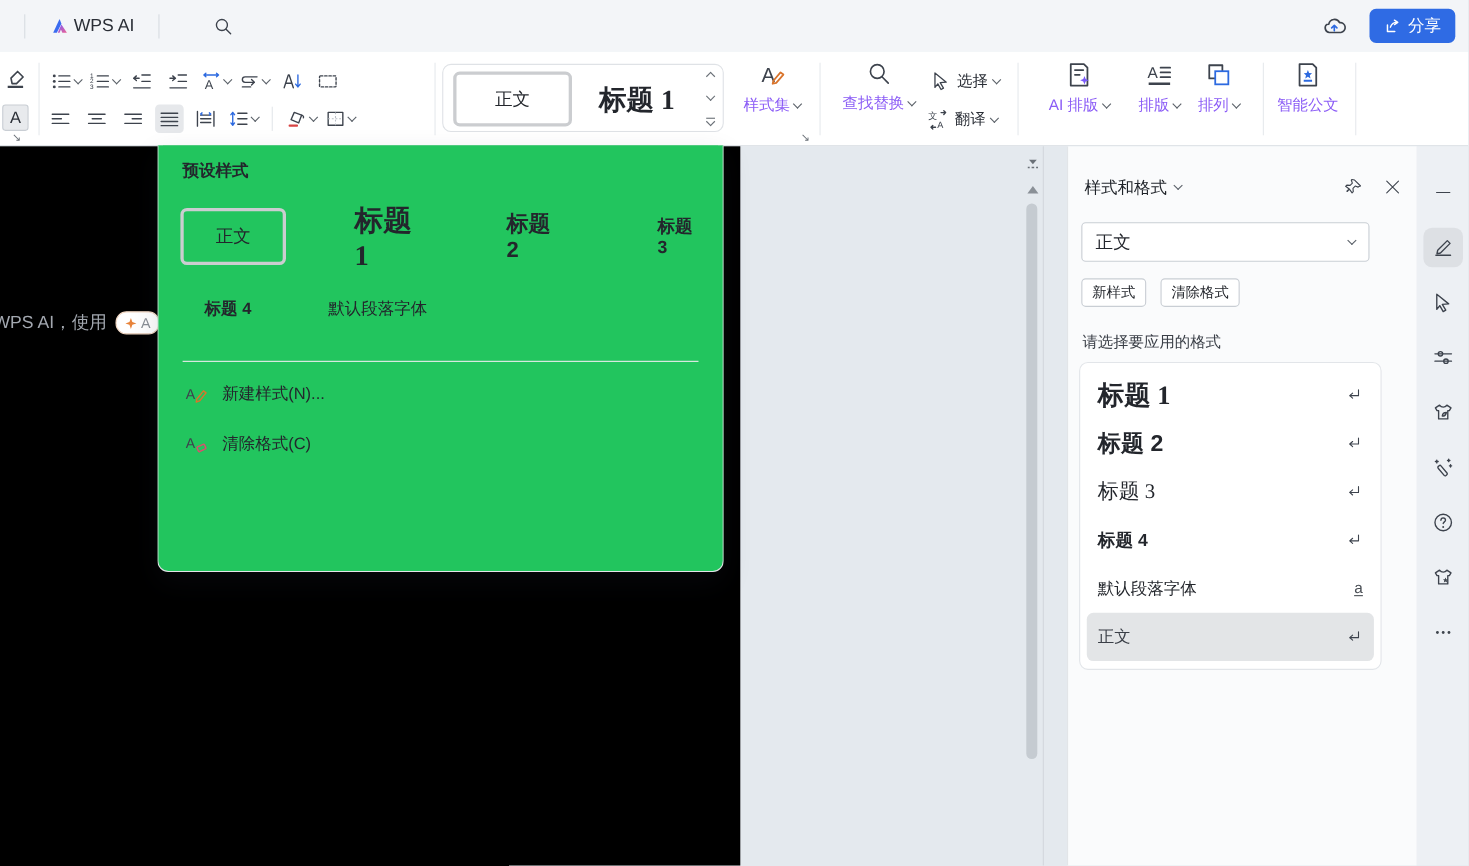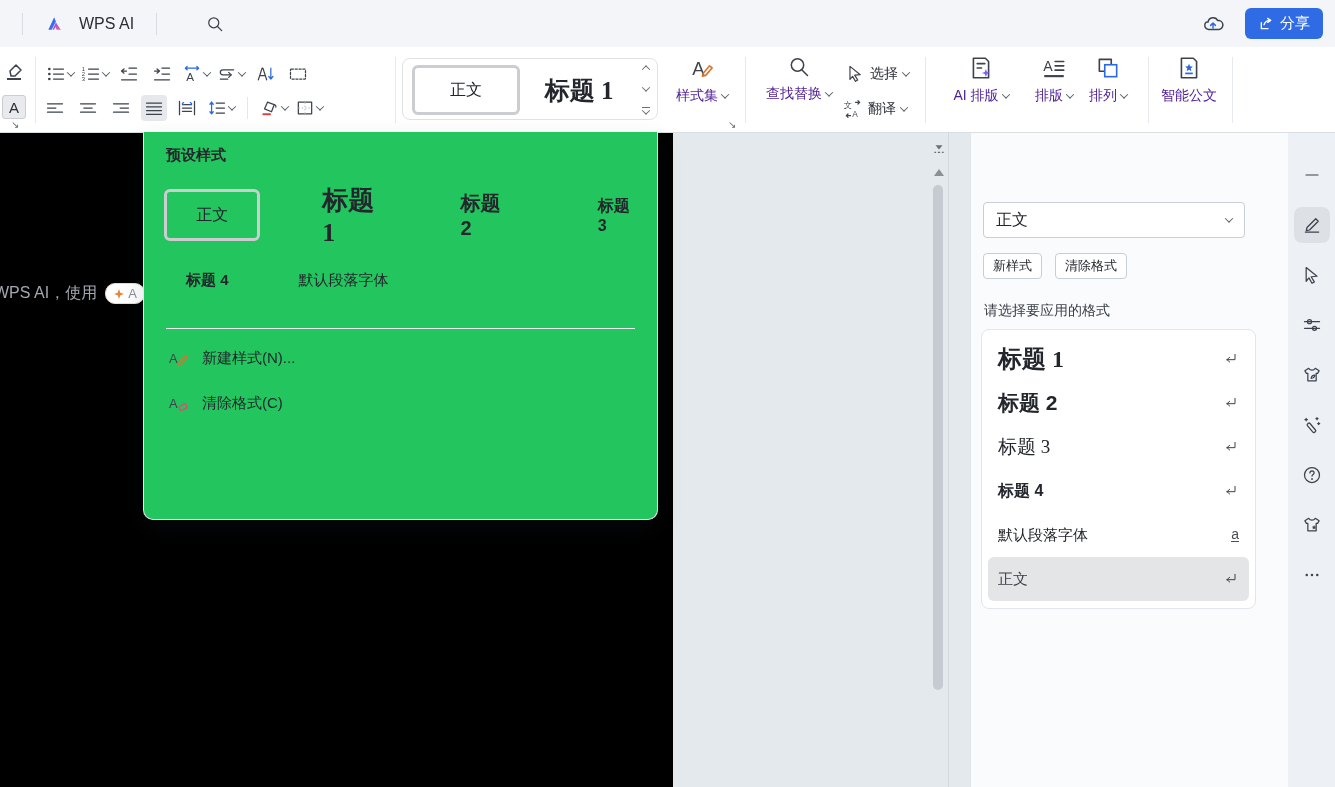--- a/index.html
+++ b/index.html
@@ -10,21 +10,21 @@
   
   .menubar { position:absolute; left:0; top:0; width:1335px; height:47px;
     background:#f3f5f8; display:flex; align-items:center; }
   .tabs { display:flex; align-items:center; margin-left:32px; gap:47px; }
   .tab { font-size:15px; color:#2a2e36; cursor:default; position:relative;
     padding:13px 0 11px; white-space:nowrap; }
   .tab.active { color:#2d54c8; font-weight:bold; }
   .tab.active::after { content:""; position:absolute; left:0; right:0; bottom:4px;
     height:3px; border-radius:2px; background:#2d54c8; }
   .mb-divider { width:1px; height:22px; background:#d8dce2; margin:0 22px; }
-  .wps-ai { display:flex; align-items:center; gap:14px; font-size:16px; color:#2a2e36; }
+  .wps-ai { display:flex; align-items:center; gap:2px; font-size:16px; color:#2a2e36; }
   .search-btn { margin-left:26px; display:flex; align-items:center; }
   .mb-right { margin-left:auto; display:flex; align-items:center; gap:20px; margin-right:12px; }
   .upload-btn { display:flex; align-items:center; }
   .share-btn { display:flex; align-items:center; gap:6px; background:#2f6be4; color:#fff;
     border:none; border-radius:6px; height:31px; padding:0 13px; font-size:15px;
     font-family:inherit; }
 
   
   .ribbon { position:absolute; left:0; top:47px; width:1335px; height:86px;
     background:#fff; border-bottom:1px solid #d9dee3; }
@@ -54,21 +54,21 @@
   .g-arrows { position:absolute; right:2px; top:2px; width:18px; height:58px;
     display:flex; flex-direction:column; align-items:center; justify-content:space-between;
     padding:4px 0; }
   .g-arrows .chev { border-color:#6a7077; }
   .chev-up { transform:rotate(-135deg) translate(-1px,-1px); }
   .g-expand { display:flex; flex-direction:column; align-items:center; gap:1px; }
   .g-expand .bar { width:8px; height:1.5px; background:#6a7077; }
 
   .bigbtn { position:absolute; top:8px; display:flex; flex-direction:column;
     align-items:center; gap:6px; }
-  .bigbtn .lbl { font-size:14px; color:#4c1d95; display:flex; align-items:center; gap:4px; }
+  .bigbtn .lbl { font-size:14px; color:#8b5cf6; display:flex; align-items:center; gap:4px; }
   .smallbtn { display:flex; align-items:center; gap:5px; font-size:14px; color:#2a2e36; }
 
   
   .workspace { position:absolute; left:0; top:133px; width:1335px; height:654px;
     background:#e4e9ee; }
   .page { position:absolute; left:0; top:0; width:673px; height:654px; background:#000000; }
   .doc-line { position:absolute; left:-6px; top:150px; display:flex; align-items:center;
     gap:8px; white-space:nowrap; }
   .doc-placeholder { font-size:16px; color:#a3a8b0; }
   .ai-pill { display:inline-flex; align-items:center; gap:3px; border:1px solid #f2d8c4;
@@ -502,20 +502,38 @@
                 <text x="1" y="16" font-size="14" fill="#3d434d">A</text>
                 <rect x="12.5" y="13" width="8" height="5" rx="1" transform="rotate(-25 16.5 15.5)" fill="none" stroke="#d94f6e" stroke-width="1.5"></rect>
               </svg>
           </span>
           <span>清除格式(C)</span>
         </div>
       </div>
     </div>
 
     <aside class="task-pane">
+      <div class="tp-header">
+        <span class="tp-title">
+          <span>样式和格式</span>
+          <span class="chev"></span>
+        </span>
+        <span class="tp-header-icons">
+          <span class="ic">
+            <svg width="18" height="18" viewBox="0 0 24 24">
+                <path class="sk" d="M13 3l8 8-2.2.6-1 .9-4-1.4-3 3 .4 4.5-1.6 1.6-3.6-5L3 18.4 2.6 18l3.2-3-4.9-3.6L2.5 9.8 7 10.2l3-3-1.4-4 .9-1z" transform="scale(.9) translate(1,1)"></path>
+              </svg>
+          </span>
+          <span class="ic">
+            <svg width="16" height="16" viewBox="0 0 24 24">
+                <path class="sk" d="M4 4l16 16M20 4L4 20"></path>
+              </svg>
+          </span>
+        </span>
+      </div>
 
       <div class="tp-select">
         <span>正文</span>
         <span class="chev"></span>
       </div>
 
       <div class="tp-btn-row">
         <button class="tp-btn">新样式</button>
         <button class="tp-btn">清除格式</button>
       </div>

